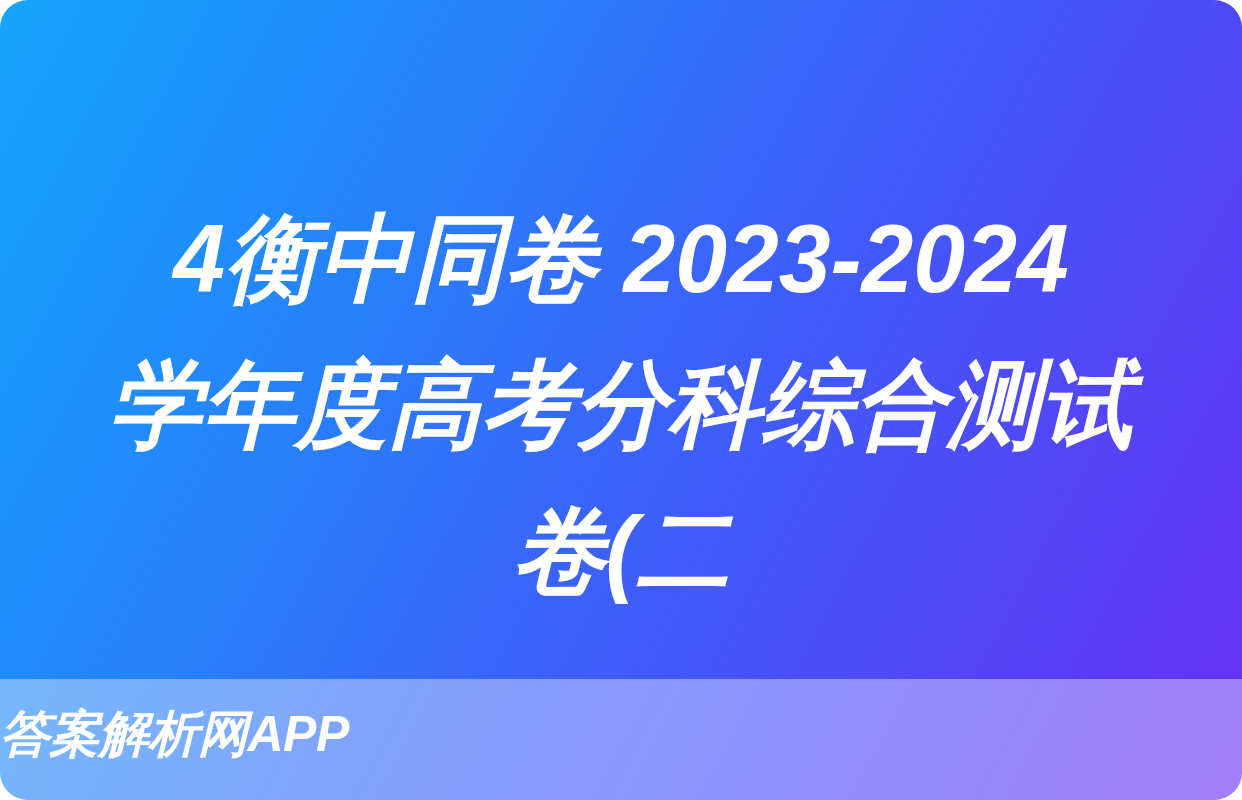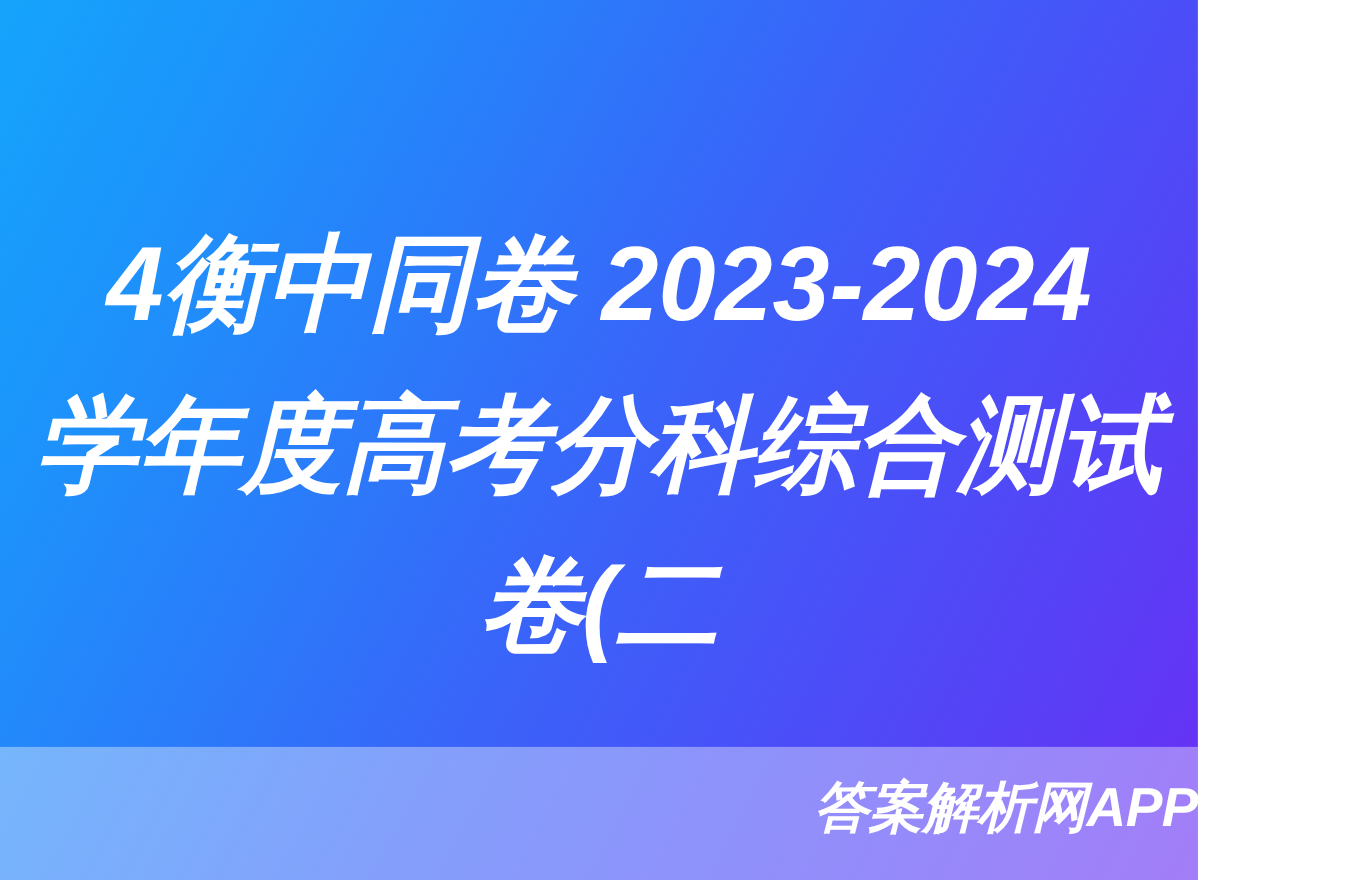--- a/index.html
+++ b/index.html
@@ -2,33 +2,34 @@
 <html><head>
 <meta charset="utf-8">
 <style>
   html, body {
     margin: 0;
     padding: 0;
     background: #ffffff;
   }
   #card {
     position: relative;
-    width: 1089px;
+    width: 1242px;
     height: 800px;
     overflow: hidden;
     font-family: "Liberation Sans", "DejaVu Sans", sans-serif;
     background:
       linear-gradient(118deg,
         #15a4fc 0%,
         #1b96fb 14%,
         #2a7cfa 34%,
         #3a63f9 52%,
         #4a4ff8 70%,
         #5a3ef6 86%,
         #6a2ef4 100%);
+    border-radius: 28px;
   }
 
   
   #footer-band {
     position: absolute;
     left: 0;
     right: 0;
     top: 679px;
     height: 121px;
     background: rgba(255, 255, 255, 0.38);
@@ -53,21 +54,21 @@
     letter-spacing: 0px;
     color: #ffffff;
     transform: scaleX(0.97);
   }
 
   #footer-text {
     position: absolute;
     left: 0;
     right: 0;
     top: 703px;
-    text-align: right;
+    text-align: left;
     font-size: 50px;
     line-height: 62px;
     font-weight: 700;
     font-style: italic;
     color: #ffffff;
     white-space: nowrap;
     letter-spacing: -0.5px;
   }
 </style>
 </head>

